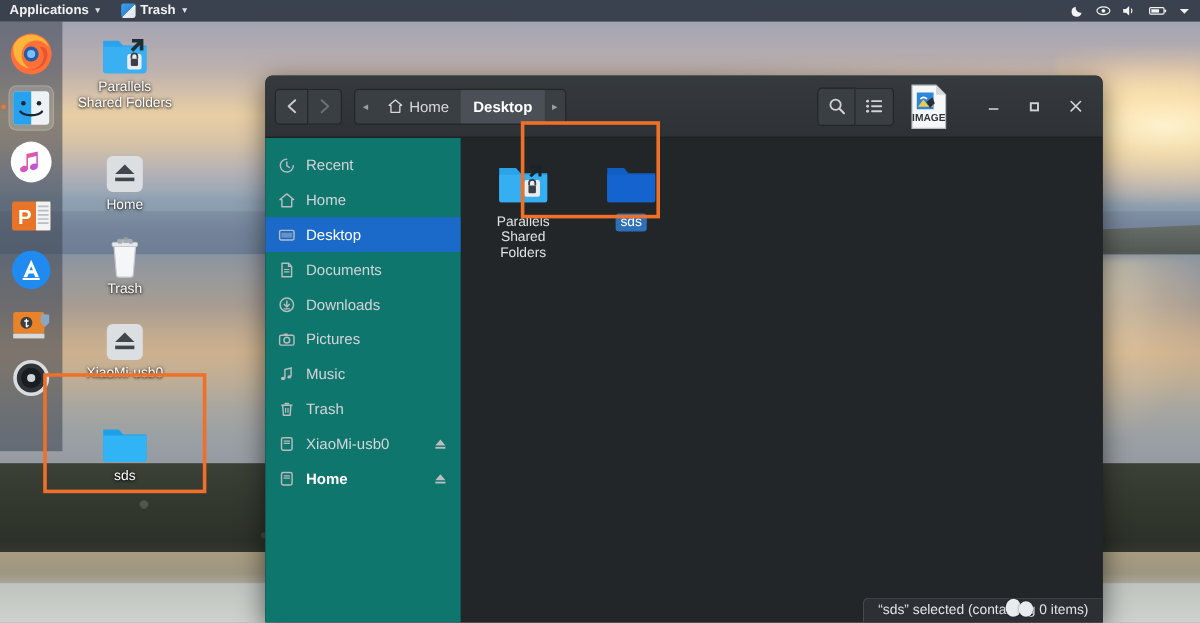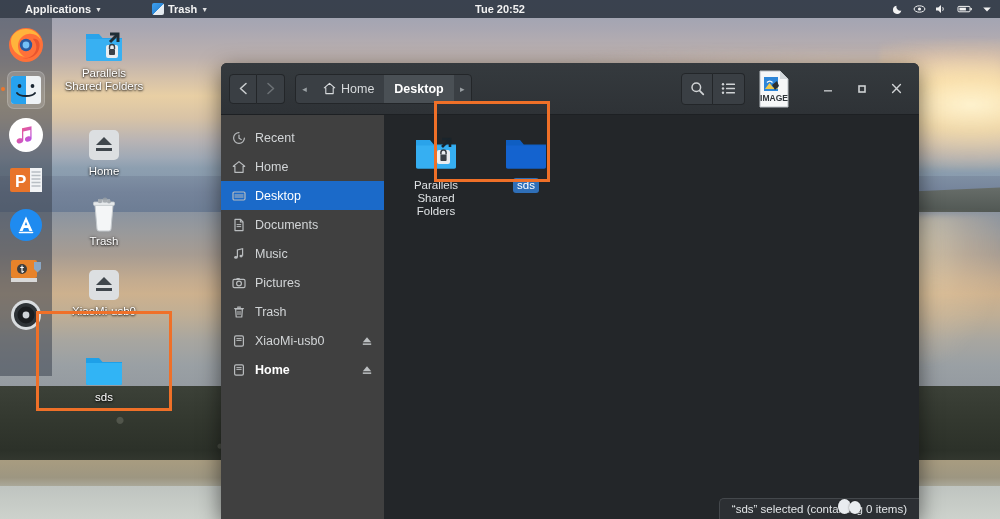--- a/index.html
+++ b/index.html
@@ -99,21 +99,21 @@
   }
 
   
   #topbar {
     position: absolute; left: 0; top: 0; width: 1000px; height: 18px;
     background: rgba(42,50,62,0.86);
     display: flex; align-items: center;
     color: #f2f2f2; font-size: 11px; font-weight: bold;
     z-index: 40;
   }
-  .tb-item { display: flex; align-items: center; gap: 4px; padding: 0 25px; height: 18px; cursor: default; }
+  .tb-item { display: flex; align-items: center; gap: 4px; padding: 0 8px; height: 18px; cursor: default; }
   .caret { font-size: 7px; opacity: .9; }
   #clock { position: absolute; left: 0; right: 0; text-align: center; font-size: 11px; font-weight: bold; }
   #tb-right { margin-left: auto; display: flex; align-items: center; gap: 9px; padding-right: 8px; z-index: 2; }
   #tb-right svg { display: block; }
   .files-badge {
     width: 12px; height: 12px; border-radius: 2px;
     background: linear-gradient(135deg, #3da0f0 0%, #2f8ad8 52%, #e9eef3 52%, #dfe6ec 100%);
     position: relative;
   }
 
@@ -188,21 +188,21 @@
   }
   .wbtn {
     width: 30px; height: 30px; margin-left: 4px;
     display: flex; align-items: center; justify-content: center;
     color: #cfd2d4; cursor: pointer; border-radius: 4px; font-size: 13px;
   }
   #win-controls { display: flex; align-items: center; margin-left: 14px; }
 
   #fm-body { flex: 1; display: flex; min-height: 0; }
   #sidebar {
-    width: 163px; flex: 0 0 163px; background: #404040;
+    width: 163px; flex: 0 0 163px; background: #0f766e;
     padding-top: 8px; overflow: hidden;
   }
   .side-item {
     display: flex; align-items: center; gap: 9px;
     height: 29px; padding: 0 10px;
     color: #d2d5d7; font-size: 12.5px; cursor: pointer;
   }
   .side-item.active { background: #1b6ac9; color: #ffffff; }
   .side-item.bold .side-lbl { font-weight: bold; color: #ffffff; }
   .side-lbl { flex: 1; white-space: nowrap; overflow: hidden; }
@@ -264,21 +264,20 @@
   <div id="topbar">
     <div class="tb-item">
       <span>Applications</span>
       <span class="caret">▼</span>
     </div>
     <div class="tb-item">
       <span class="files-badge"></span>
       <span>Trash</span>
       <span class="caret">▼</span>
     </div>
-    <div id="clock">Tue 20:52</div>
     <div id="tb-right">
       <span>
         <svg width="12" height="12" viewBox="0 0 12 12">
             <path d="M9.3 7.6A4.2 4.2 0 0 1 4.4 2.7 4.2 4.2 0 1 0 9.3 7.6z" fill="#f2f2f2"></path>
           </svg>
       </span>
       <span>
         <svg width="13" height="12" viewBox="0 0 13 12">
             <ellipse cx="6.5" cy="6" rx="5.4" ry="3.2" fill="none" stroke="#f2f2f2" stroke-width="1"></ellipse>
             <circle cx="6.5" cy="6" r="1.6" fill="#f2f2f2"></circle>
@@ -550,41 +549,51 @@
           <span class="side-icon">
             <svg width="14" height="14" viewBox="0 0 14 14">
                 <path d="M3 1.4h5.6L11 4v8.6H3z" fill="none" stroke="currentColor" stroke-width="1.2" stroke-linejoin="round"></path>
                 <path d="M8.4 1.5V4H11" fill="none" stroke="currentColor" stroke-width="1.1"></path>
                 <path d="M4.6 6.6h4.6M4.6 8.6h4.6" stroke="currentColor" stroke-width="1"></path>
               </svg>
           </span>
           <span class="side-lbl">Documents</span>
         </div>
 
+        <div class="side-item">
+          <span class="side-icon">
+            <svg width="14" height="14" viewBox="0 0 14 14">
+                <circle cx="7" cy="7" r="5.6" fill="none" stroke="currentColor" stroke-width="1.2"></circle>
+                <path d="M7 3.8v4.6M4.8 6.6 7 8.8l2.2-2.2" fill="none" stroke="currentColor" stroke-width="1.2" stroke-linecap="round"></path>
+                <path d="M4.4 10.4h5.2" stroke="currentColor" stroke-width="1.1"></path>
+              </svg>
+          </span>
+          <span class="side-lbl">Downloads</span>
+        </div>
+
+        <div class="side-item">
+          <span class="side-icon">
+            <svg width="14" height="14" viewBox="0 0 14 14">
+                <rect x="1" y="3.4" width="12" height="8.2" rx="1.4" fill="none" stroke="currentColor" stroke-width="1.2"></rect>
+                <circle cx="7" cy="7.5" r="2.4" fill="none" stroke="currentColor" stroke-width="1.2"></circle>
+                <rect x="4.4" y="2" width="3.4" height="1.6" rx=".5" fill="currentColor"></rect>
+              </svg>
+          </span>
+          <span class="side-lbl">Pictures</span>
+        </div>
 
         <div class="side-item">
           <span class="side-icon">
             <svg width="14" height="14" viewBox="0 0 14 14">
                 <path d="M5.4 10.2V3l5.2-1.3v7" fill="none" stroke="currentColor" stroke-width="1.2"></path>
                 <ellipse cx="3.9" cy="10.4" rx="1.8" ry="1.4" fill="currentColor"></ellipse>
                 <ellipse cx="9.1" cy="9.1" rx="1.6" ry="1.3" fill="currentColor"></ellipse>
               </svg>
           </span>
           <span class="side-lbl">Music</span>
-        </div>
-
-        <div class="side-item">
-          <span class="side-icon">
-            <svg width="14" height="14" viewBox="0 0 14 14">
-                <rect x="1" y="3.4" width="12" height="8.2" rx="1.4" fill="none" stroke="currentColor" stroke-width="1.2"></rect>
-                <circle cx="7" cy="7.5" r="2.4" fill="none" stroke="currentColor" stroke-width="1.2"></circle>
-                <rect x="4.4" y="2" width="3.4" height="1.6" rx=".5" fill="currentColor"></rect>
-              </svg>
-          </span>
-          <span class="side-lbl">Pictures</span>
         </div>
 
 
         <div class="side-item">
           <span class="side-icon">
             <svg width="14" height="14" viewBox="0 0 14 14">
                 <path d="M3.6 3.8h6.8l-.6 8.2H4.2z" fill="none" stroke="currentColor" stroke-width="1.2" stroke-linejoin="round"></path>
                 <path d="M2.6 3.6h8.8M5.6 2.2h2.8" stroke="currentColor" stroke-width="1.2" stroke-linecap="round"></path>
                 <path d="M6 6v4M8 6v4" stroke="currentColor" stroke-width="1"></path>
               </svg>

